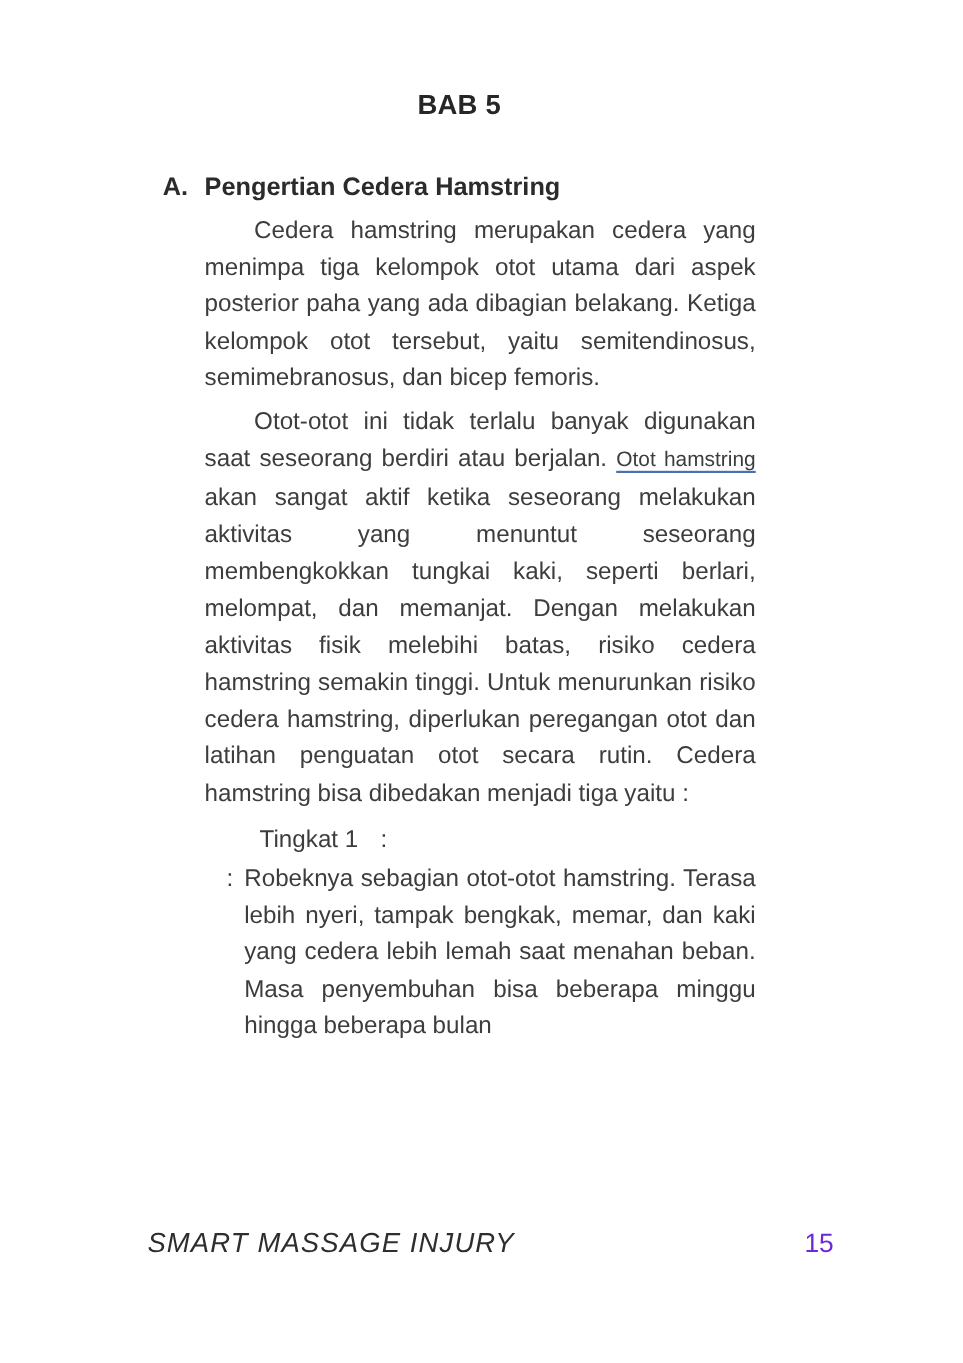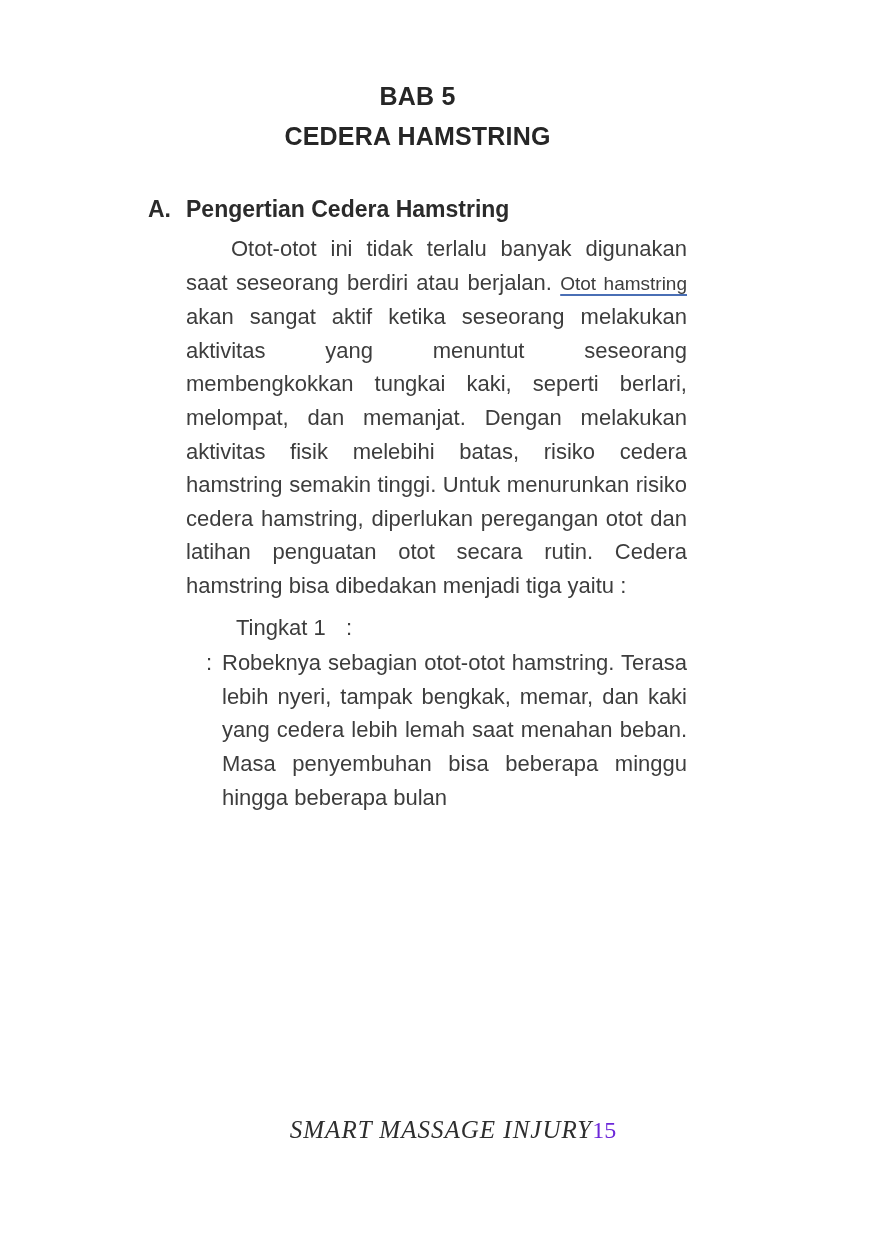--- a/index.html
+++ b/index.html
@@ -81,57 +81,56 @@
     width: 26px;
     flex-shrink: 0;
     text-align: center;
   }
   .level-text {
     flex: 1;
     text-align: justify;
   }
   .footer {
     position: absolute;
-    left: 148px;
+    left: 134px;
     right: 117px;
     top: 1116px;
     display: flex;
-    justify-content: center;
+    justify-content: space-between;
     align-items: baseline;
-    font-family: Liberation Serif, serif;
   }
   .footer-title {
     font-style: italic;
     font-size: 25px;
     font-weight: 500;
     letter-spacing: 1px;
     color: #2e2e2e;
   }
   .footer-page {
     font-size: 24px;
     color: #6d28d9;
   }
 </style>
 </head>
 <body>
 
 <div class="page">
 
   <div class="title-block">
     <div>BAB 5</div>
-    <div>CEDERA HAMSTRING</div>
   </div>
 
   <div class="section-heading">
     <span class="section-letter">A.</span>
     <span>Pengertian Cedera Hamstring</span>
   </div>
 
   <div class="content">
 
+    <p class="body first"><span>Cedera hamstring merupakan cedera yang menimpa tiga kelompok otot utama dari aspek posterior paha yang ada dibagian belakang. Ketiga kelompok otot tersebut, yaitu semitendinosus, semimebranosus, dan bicep femoris.</span></p>
 
     <p class="body second"><span>Otot-otot ini tidak terlalu banyak digunakan saat seseorang berdiri atau berjalan. </span><span class="doc-link">Otot hamstring</span><span> akan sangat aktif ketika seseorang melakukan aktivitas yang menuntut seseorang membengkokkan tungkai kaki, seperti berlari, melompat, dan memanjat. Dengan melakukan aktivitas fisik melebihi batas, risiko cedera hamstring semakin tinggi. Untuk menurunkan risiko cedera hamstring, diperlukan peregangan otot dan latihan penguatan otot secara rutin. Cedera hamstring bisa dibedakan menjadi tiga yaitu :</span></p>
 
     <div class="levels">
 
       <div class="level-row">
         <span class="level-label">Tingkat 1</span>
         <span class="level-colon">:</span>
       </div>
 

